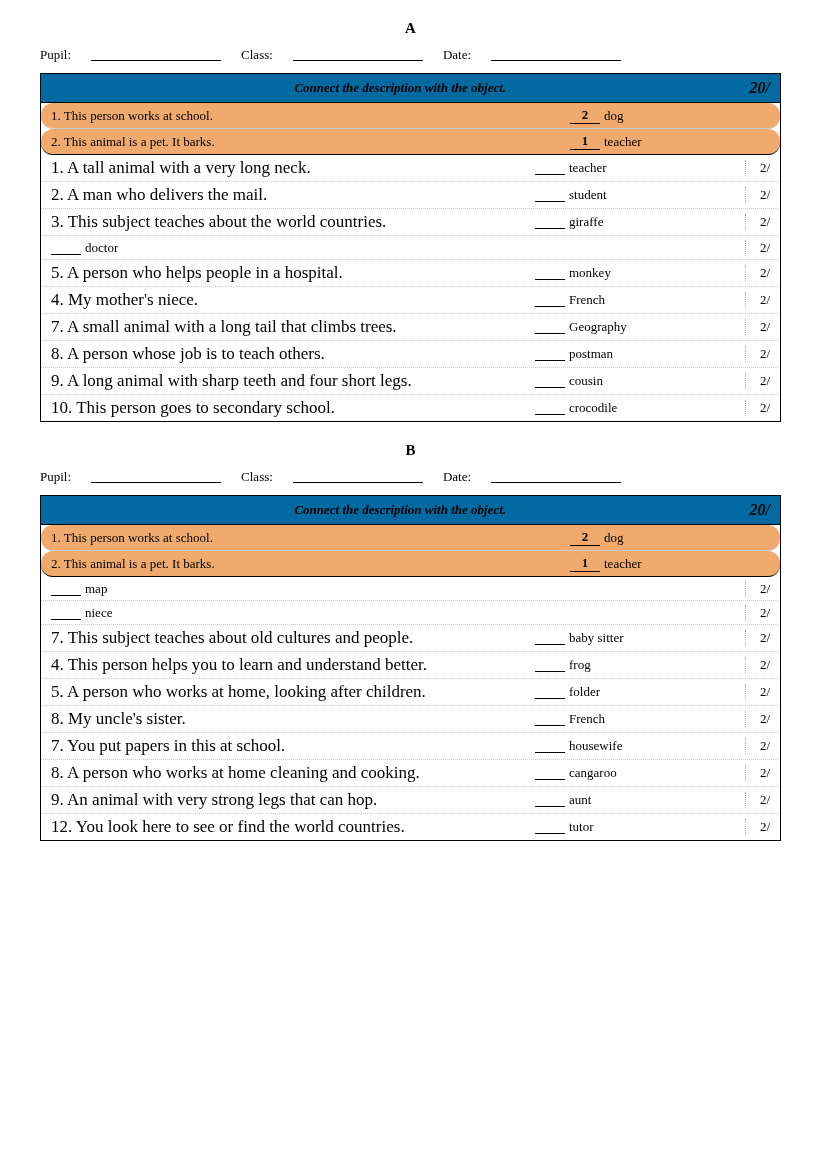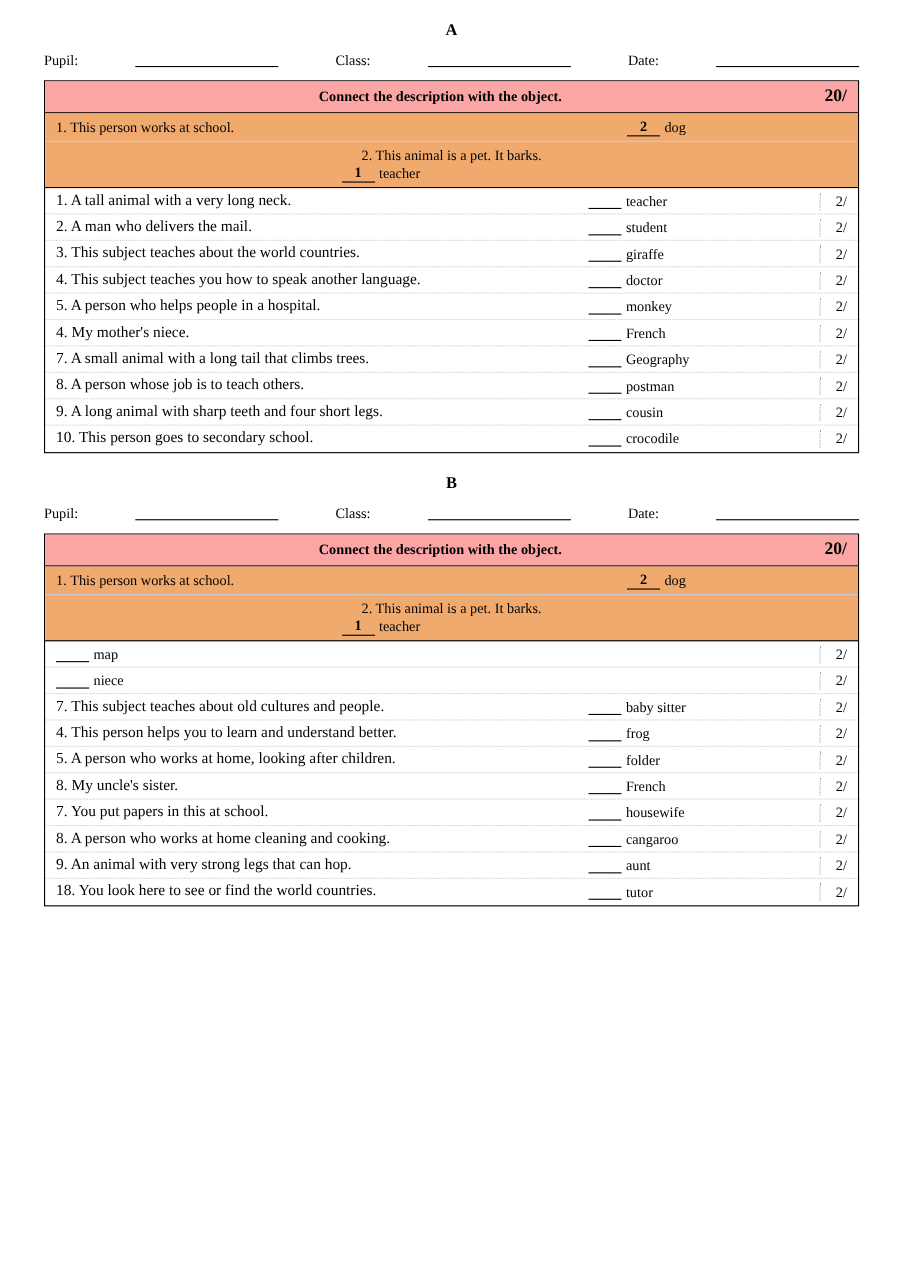--- a/index.html
+++ b/index.html
@@ -16,62 +16,63 @@
       text-align: center;
       font-size: 15px;
       font-weight: bold;
       margin-bottom: 10px;
     }
     .pupil-line {
       display: flex;
       gap: 20px;
       margin-bottom: 10px;
       font-size: 13px;
-      justify-content: space-between;
     }
     .pupil-line span { white-space: nowrap; }
     .underline-field {
       display: inline-block;
       border-bottom: 1px solid #000;
       min-width: 130px;
       height: 14px;
     }
     .worksheet {
       border: 1px solid #000;
       margin-bottom: 20px;
     }
     .worksheet-header {
-      background: #fca5a5;
+      background: #0369a1;
       border-bottom: 1px solid #000;
       display: flex;
       justify-content: space-between;
       align-items: center;
       padding: 5px 10px;
+      font-style: italic;
     }
     .worksheet-header .title {
       font-weight: bold;
       font-size: 13px;
       flex: 1;
       text-align: center;
     }
     .worksheet-header .score {
       font-weight: bold;
       font-size: 16px;
       white-space: nowrap;
     }
     .example-row {
       background: #f4a460;
       background: rgb(240, 170, 110);
       padding: 4px 10px;
       display: flex;
       align-items: center;
       justify-content: space-between;
       border-bottom: 1px solid #ccc;
-    }
-    .example-row.last { border-bottom: 1px solid #000; flex-direction: column; }
+      border-radius: 12px;
+    }
+    .example-row.last { border-bottom: 1px solid #000; }
     .example-left {
       flex: 1;
       font-size: 13px;
     }
     .example-right {
       display: flex;
       align-items: center;
       gap: 4px;
       min-width: 200px;
       font-size: 13px;
@@ -90,21 +91,21 @@
       display: flex;
       align-items: center;
       justify-content: space-between;
       padding: 3px 10px;
       border-bottom: 1px dotted #ccc;
       min-height: 24px;
     }
     .question-row:last-child { border-bottom: none; }
     .q-left {
       flex: 1;
-      font-size: 14px;
+      font-size: 17px;
     }
     .q-right {
       display: flex;
       align-items: center;
       min-width: 200px;
       font-size: 13px;
     }
     .q-blank {
       display: inline-block;
       border-bottom: 1px solid #000;
@@ -189,21 +190,20 @@
         </div>
         <div class="question-row">
           <div class="q-left">3. This subject teaches about the world countries.</div>
           <div class="q-right">
             <span class="q-blank"></span>
             <span class="q-word">giraffe</span>
           </div>
           <span class="q-score">2/</span>
         </div>
         <div class="question-row">
-          <div class="q-left">4. This subject teaches you how to speak another language.</div>
           <div class="q-right">
             <span class="q-blank"></span>
             <span class="q-word">doctor</span>
           </div>
           <span class="q-score">2/</span>
         </div>
         <div class="question-row">
           <div class="q-left">5. A person who helps people in a hospital.</div>
           <div class="q-right">
             <span class="q-blank"></span>
@@ -360,21 +360,21 @@
         </div>
         <div class="question-row">
           <div class="q-left">9. An animal with very strong legs that can hop.</div>
           <div class="q-right">
             <span class="q-blank"></span>
             <span class="q-word">aunt</span>
           </div>
           <span class="q-score">2/</span>
         </div>
         <div class="question-row">
-          <div class="q-left">18. You look here to see or find the world countries.</div>
+          <div class="q-left">12. You look here to see or find the world countries.</div>
           <div class="q-right">
             <span class="q-blank"></span>
             <span class="q-word">tutor</span>
           </div>
           <span class="q-score">2/</span>
         </div>
       </div>
   </div>
 </div>
 

